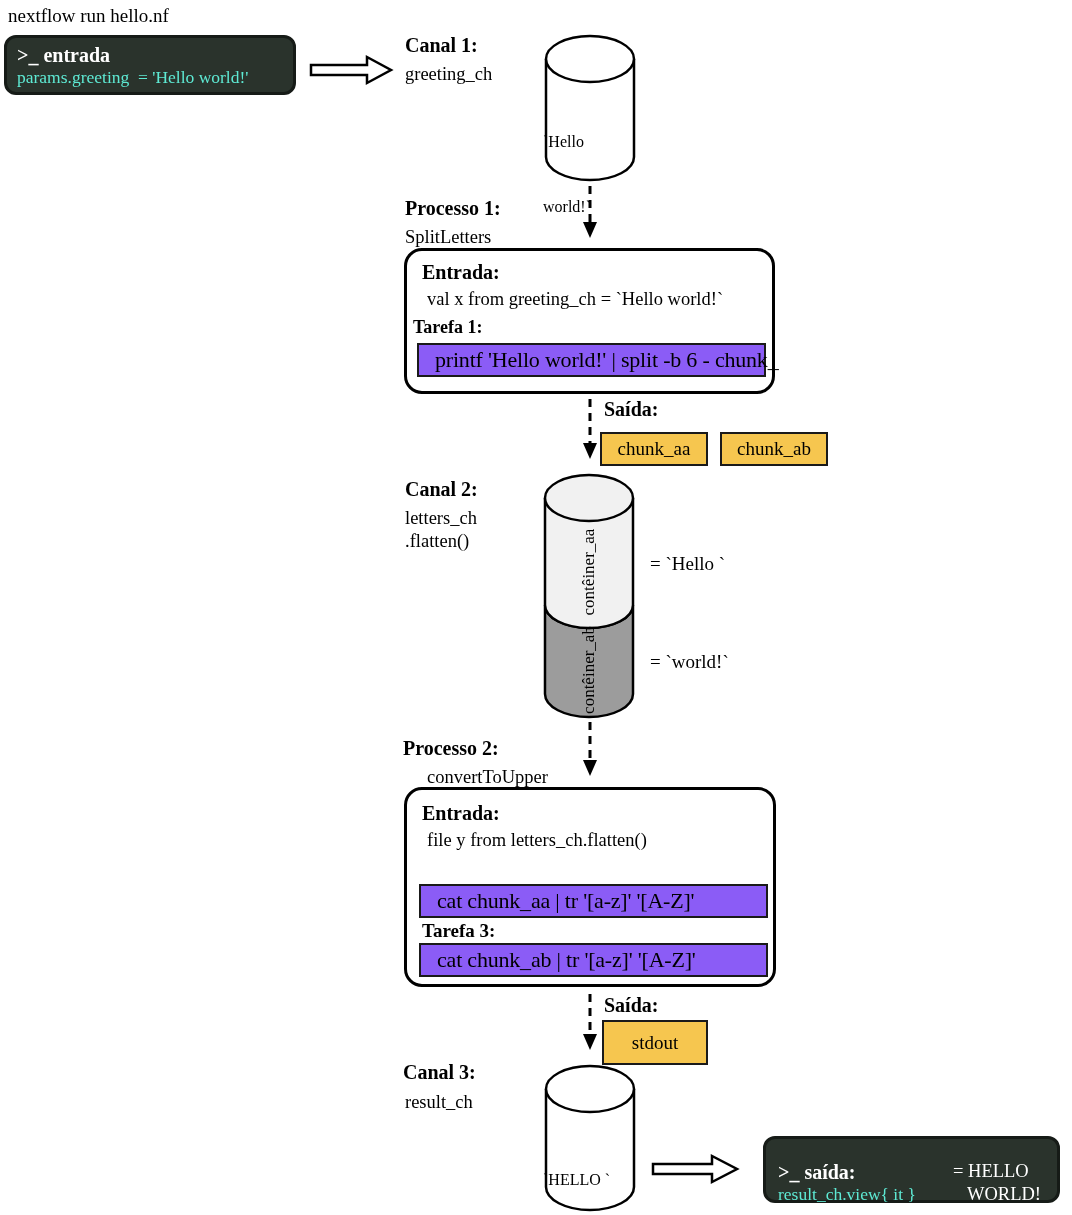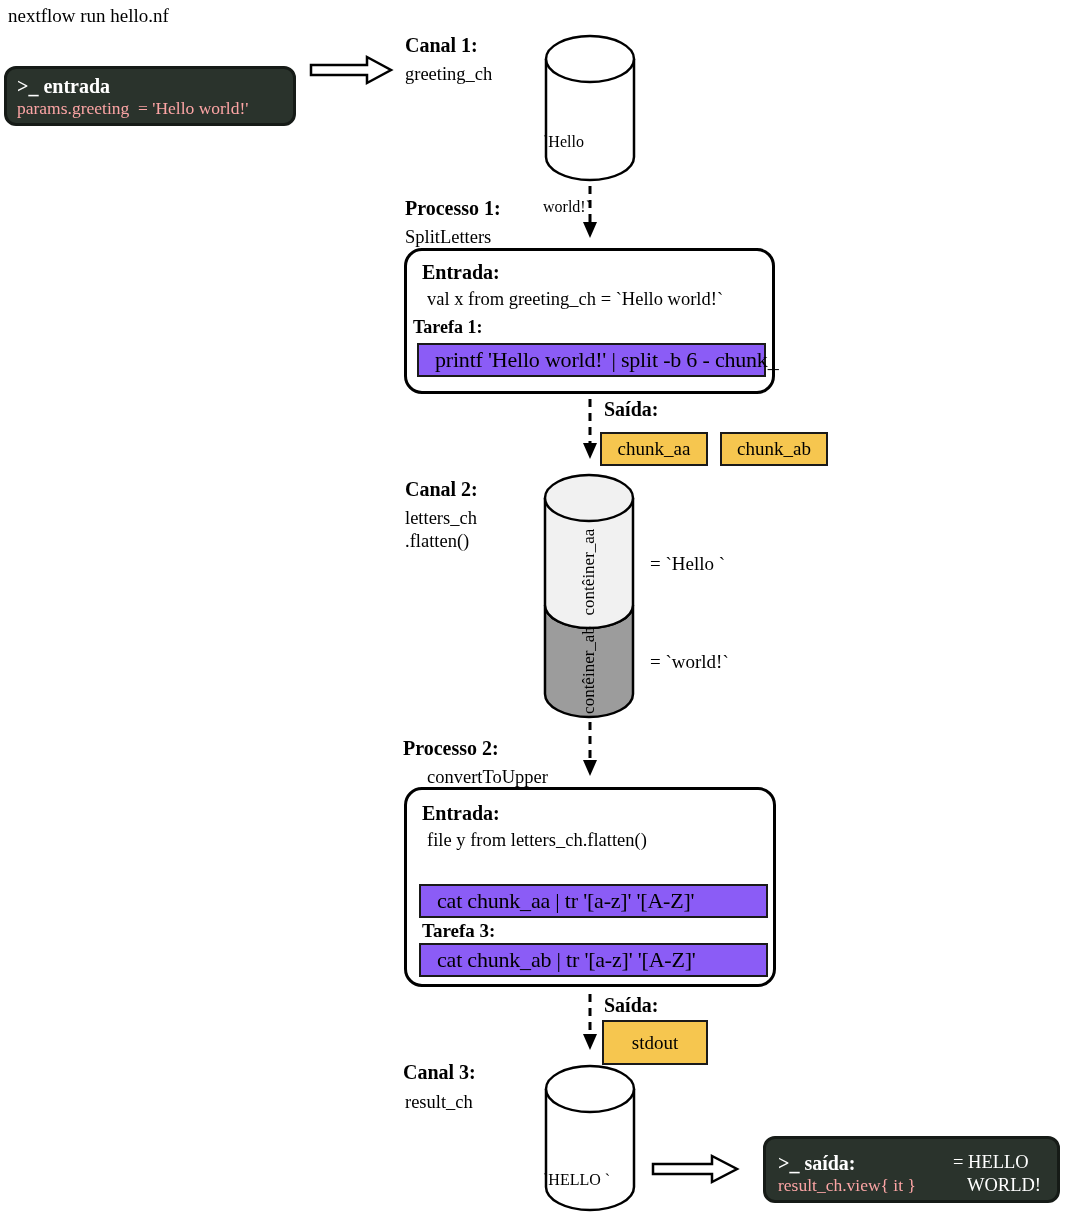--- a/index.html
+++ b/index.html
@@ -3,38 +3,38 @@
 <meta charset="utf-8">
 <style>
   html,body{margin:0;padding:0;background:#fff;}
   #canvas{position:relative;width:1072px;height:1215px;background:#fff;overflow:hidden;
     font-family:Liberation Serif, serif;color:#000;}
   .abs{position:absolute;}
   .lbl-bold{font-weight:bold;font-size:20px;line-height:1.1;white-space:pre;}
   .lbl{font-size:18.5px;line-height:1.25;white-space:pre;}
   .terminal{background:#2a332c;border:3px solid #161b17;border-radius:12px;box-sizing:border-box;}
   .terminal .t-title{color:#ffffff;font-weight:bold;font-size:20px;white-space:pre;}
-  .terminal .t-code{color:#fca5a5;font-size:17.5px;white-space:pre;}
+  .terminal .t-code{color:#5eead4;font-size:17.5px;white-space:pre;}
   .proc-box{background:#fff;border:3px solid #000;border-radius:18px;box-sizing:border-box;}
   .code-bar{background:#8b5cf6;border:2.5px solid #1a1a1a;box-sizing:border-box;
     font-size:22px;letter-spacing:-0.2px;display:flex;align-items:center;padding-left:16px;white-space:pre;}
   .file-chip{background:#f6c64f;border:2.5px solid #1a1a1a;box-sizing:border-box;
     font-size:19px;display:flex;align-items:center;justify-content:center;white-space:pre;}
   .cyl-text{font-size:16px;line-height:1.35;text-align:left;white-space:pre;}
   .vlabel{font-size:17px;white-space:pre;text-align:center;transform:rotate(-90deg);}
   svg{display:block;}
 </style>
 </head>
 <body>
 
 <div id="canvas">
 
   <div class="abs lbl" style="left:8px;top:4px;font-size:19px;">nextflow run hello.nf</div>
 
-  <div class="abs terminal" style="left:4px;top:35px;width:292px;height:60px;padding:6px 10px;margin-top:31px;">
+  <div class="abs terminal" style="left:4px;top:35px;width:292px;height:60px;padding:6px 10px;">
     <div>
       <span class="t-title">&gt;_</span><span class="t-title"> </span><span class="t-title">entrada</span>
     </div>
     <div class="t-code">params.greeting  = 'Hello world!'</div>
   </div>
 
   <div class="abs" style="left:308px;top:54px;">
     <svg width="86" height="32" viewBox="0 0 86 32">
       <path d="M3,11 L59,11 L59,3 L83,16 L59,29 L59,21 L3,21 Z" fill="#fff" stroke="#000" stroke-width="2.5" stroke-linejoin="miter"></path>
     </svg>
@@ -138,21 +138,21 @@
     <div>`HELLO `</div>
     
   </div>
 
   <div class="abs" style="left:650px;top:1153px;">
     <svg width="90" height="32" viewBox="0 0 90 32">
       <path d="M3,11 L62,11 L62,3 L87,16 L62,29 L62,21 L3,21 Z" fill="#fff" stroke="#000" stroke-width="2.5" stroke-linejoin="miter"></path>
     </svg>
   </div>
 
-  <div class="abs terminal" style="left:763px;top:1136px;width:297px;height:67px;padding:13px 12px;">
+  <div class="abs terminal" style="left:763px;top:1136px;width:297px;height:67px;padding:22px 12px;">
     <div style="display:flex;">
       <div style="width:175px;">
         <span class="t-title">&gt;_</span><span class="t-title"> </span><span class="t-title">saída:</span>
       </div>
       <div class="t-code" style="font-size:18.5px;color:#fff;">= HELLO</div>
     </div>
     <div style="display:flex;">
       <div class="t-code" style="width:175px;">result_ch.view{ it }</div>
       <div class="t-code" style="font-size:18.5px;color:#fff;padding-left:14px;">WORLD!</div>
     </div>

